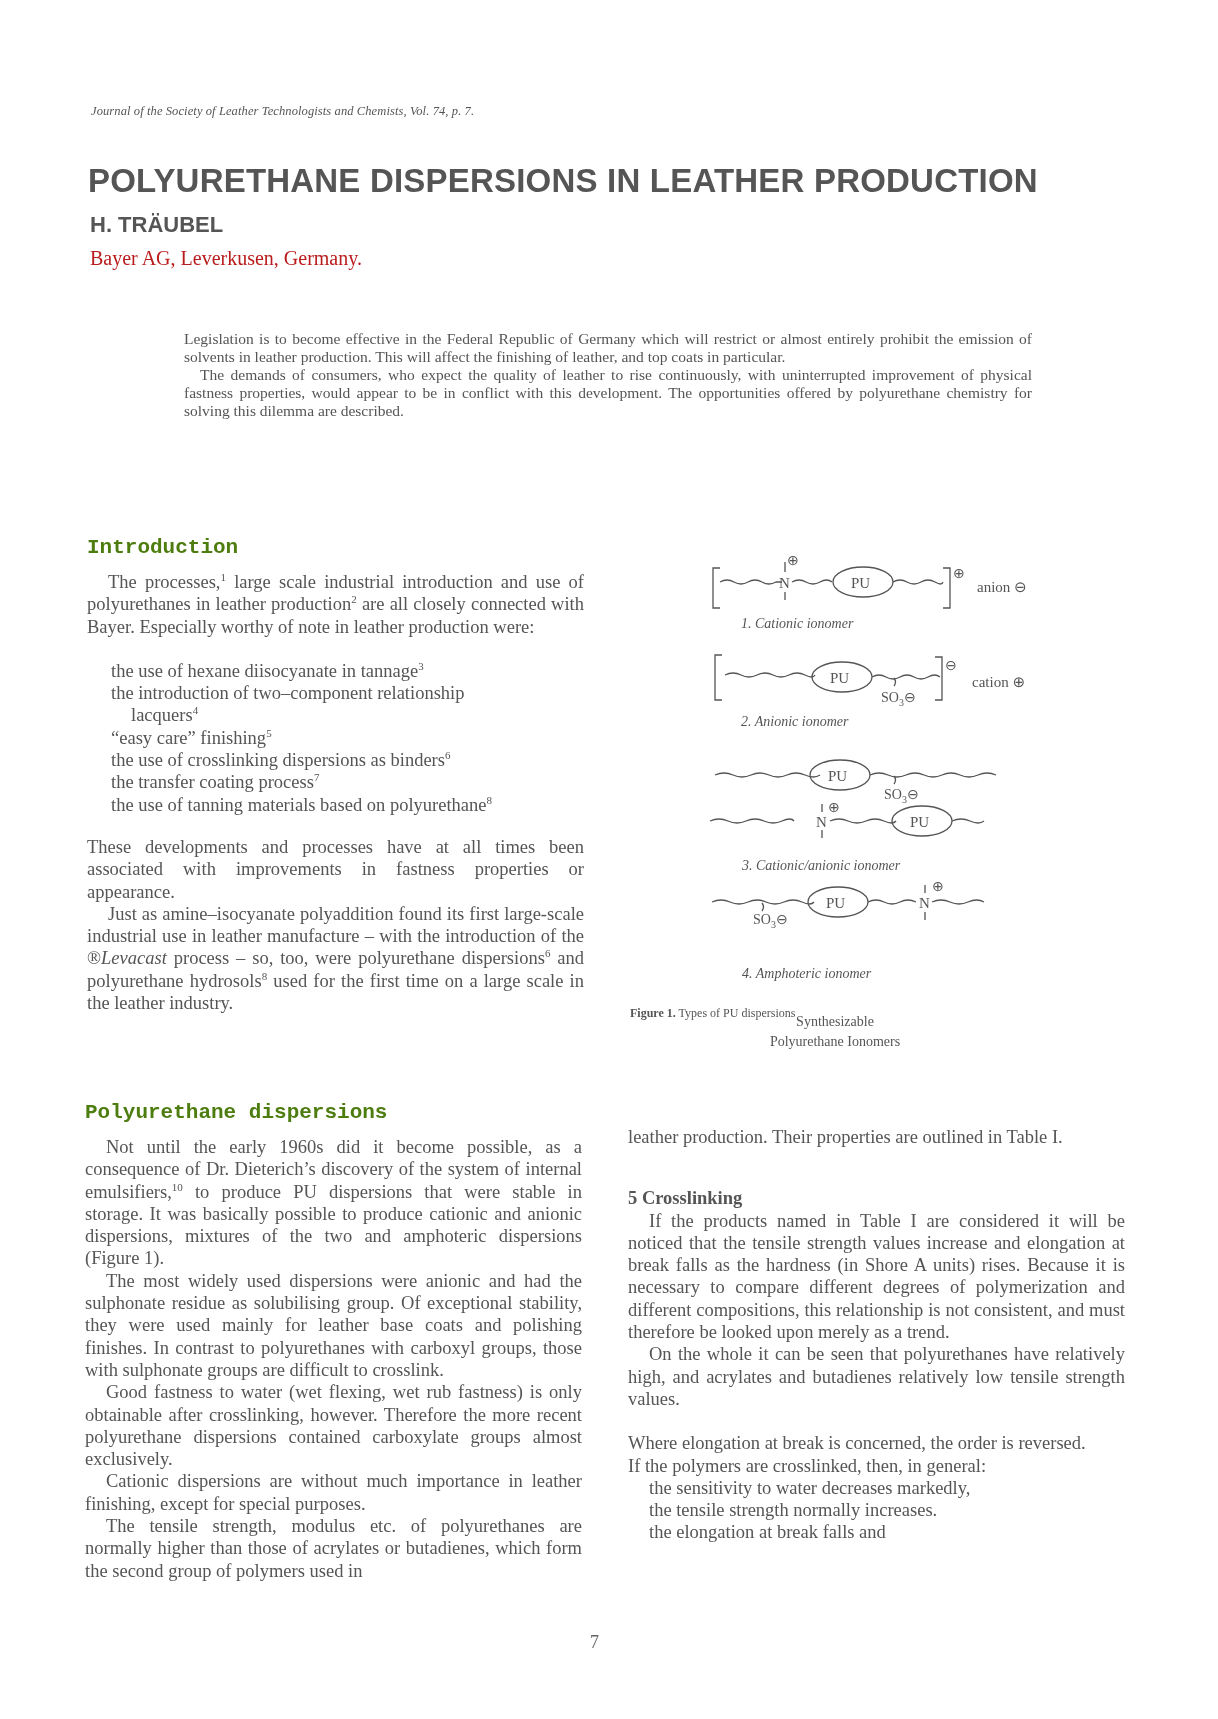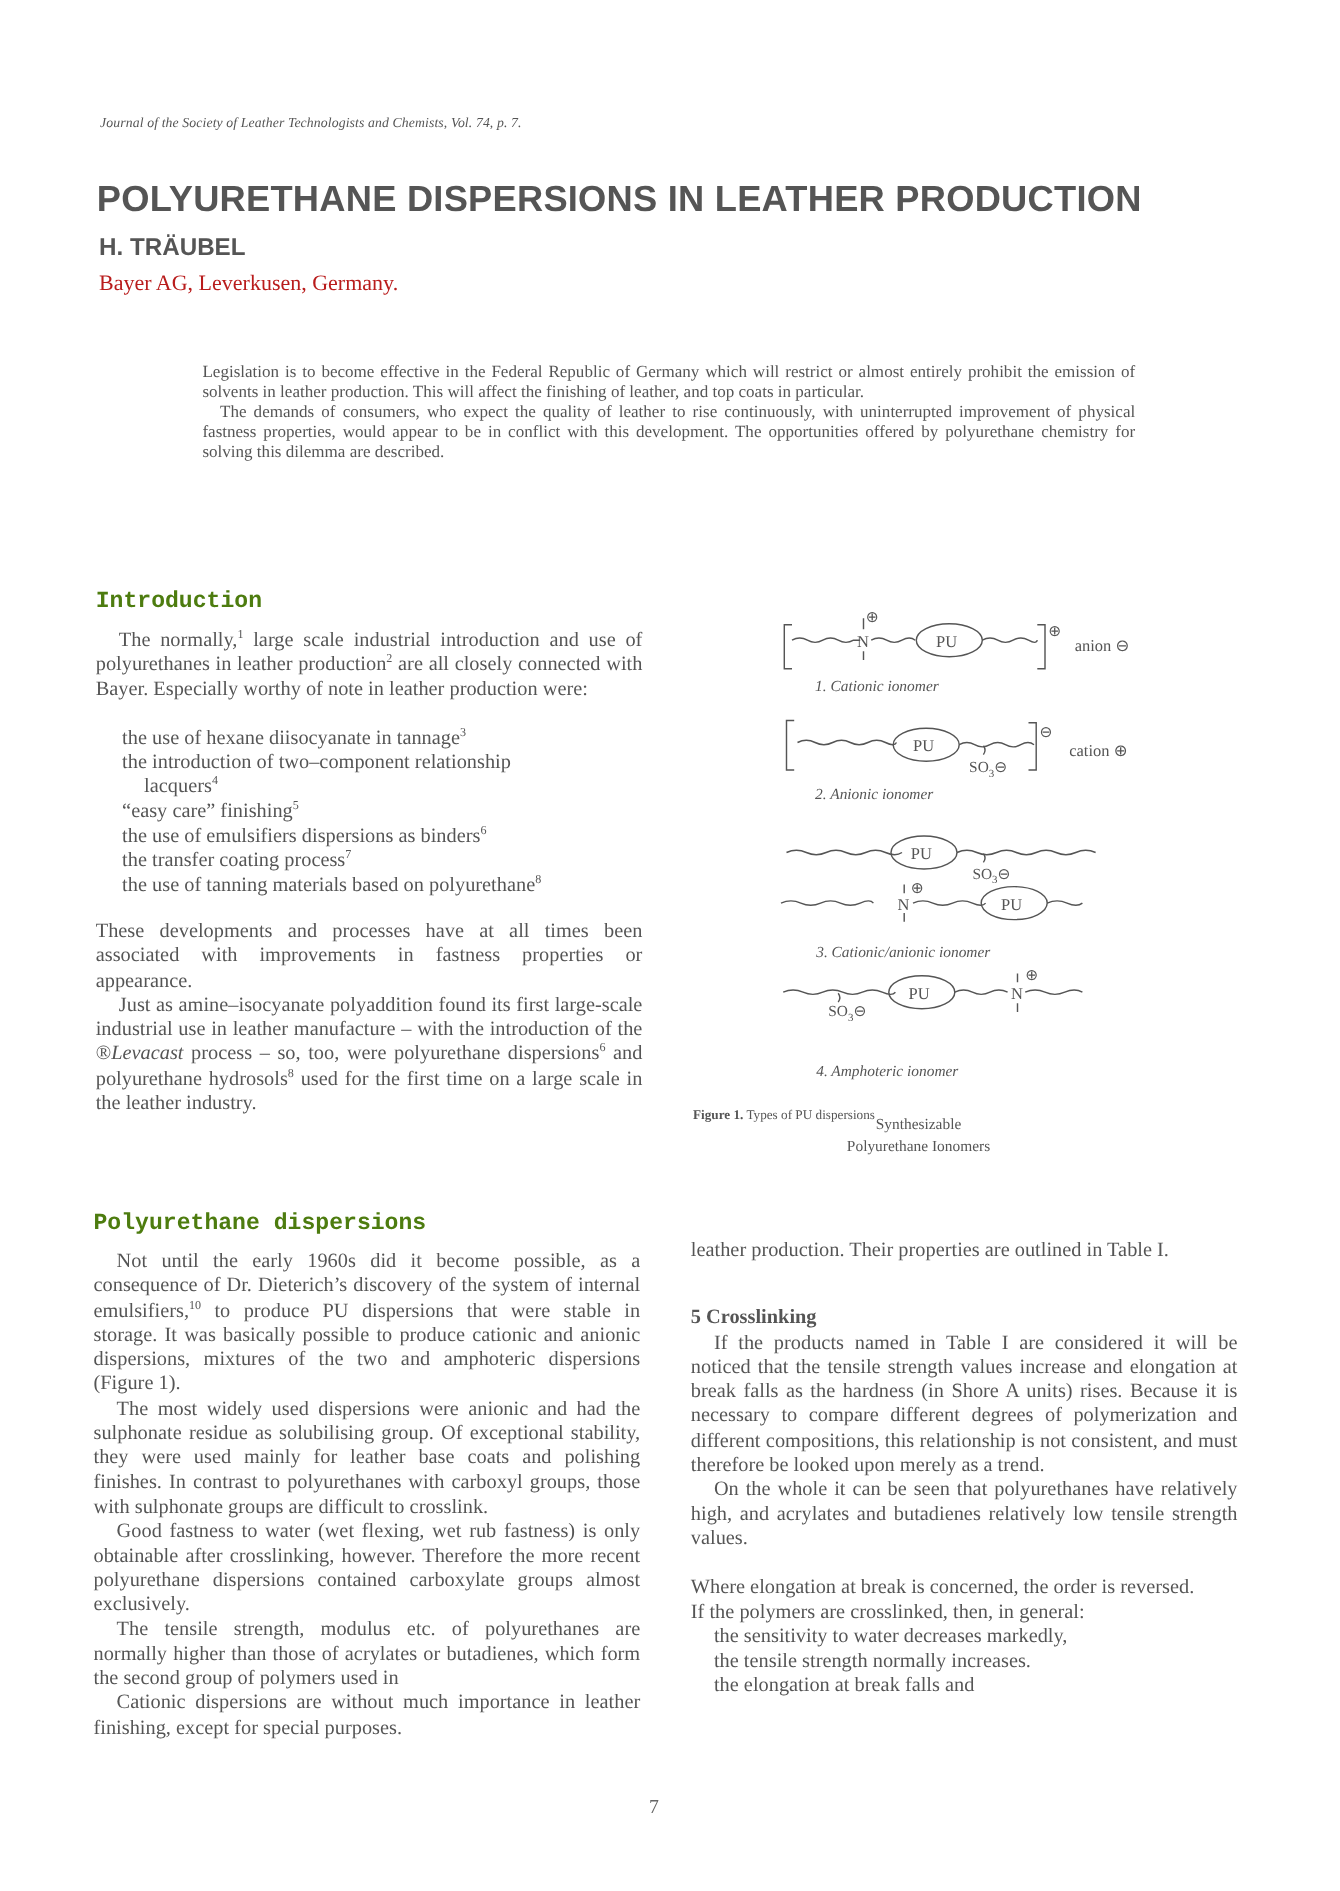--- a/index.html
+++ b/index.html
@@ -34,41 +34,41 @@
 <div class="abs author">H. TRÄUBEL</div>
 <div class="abs affil">Bayer AG, Leverkusen, Germany.</div>
 
 <div class="abs summary">
   <p>Legislation is to become effective in the Federal Republic of Germany which will restrict or almost entirely prohibit the emission of solvents in leather production. This will affect the finishing of leather, and top coats in particular.</p>
   <p class="ind">The demands of consumers, who expect the quality of leather to rise continuously, with uninterrupted improvement of physical fastness properties, would appear to be in conflict with this development. The opportunities offered by polyurethane chemistry for solving this dilemma are described.</p>
 </div>
 
 <div class="abs h-sans" style="left:87px; top:536px;">Introduction</div>
 <div class="abs col" style="left:87px; top:571px; width:497px;">
-  <p class="ind"><span>The normally,</span><sup>1</sup><span> large scale industrial introduction and use of polyurethanes in leather production</span><sup>2</sup><span> are all closely connected with Bayer. Especially worthy of note in leather production were:</span></p>
+  <p class="ind"><span>The processes,</span><sup>1</sup><span> large scale industrial introduction and use of polyurethanes in leather production</span><sup>2</sup><span> are all closely connected with Bayer. Especially worthy of note in leather production were:</span></p>
   <div class="list" style="margin-top:22px;">
     <div><span>the use of hexane diisocyanate in tannage</span><sup>3</sup></div>
     <div><span>the introduction of two–component relationship</span></div>
     <div class="cont"><span>lacquers</span><sup>4</sup></div>
     <div><span>“easy care” finishing</span><sup>5</sup></div>
-    <div><span>the use of emulsifiers dispersions as binders</span><sup>6</sup></div>
+    <div><span>the use of crosslinking dispersions as binders</span><sup>6</sup></div>
     <div><span>the transfer coating process</span><sup>7</sup></div>
     <div><span>the use of tanning materials based on polyurethane</span><sup>8</sup></div>
   </div>
   <p style="margin-top:20px;">These developments and processes have at all times been associated with improvements in fastness properties or appearance.</p>
   <p class="ind"><span>Just as amine–isocyanate polyaddition found its first large-scale industrial use in leather manufacture – with the introduction of the </span><span>®</span><i>Levacast</i><span> process – so, too, were polyurethane dispersions</span><sup>6</sup><span> and polyurethane hydrosols</span><sup>8</sup><span> used for the first time on a large scale in the leather industry.</span></p>
 </div>
 
 <div class="abs h-sans" style="left:85px; top:1101px;">Polyurethane dispersions</div>
 <div class="abs col" style="left:85px; top:1136px; width:497px;">
   <p class="ind"><span>Not until the early 1960s did it become possible, as a consequence of Dr. Dieterich’s discovery of the system of internal emulsifiers,</span><sup>10</sup><span> to produce PU dispersions that were stable in storage. It was basically possible to produce cationic and anionic dispersions, mixtures of the two and amphoteric dispersions (Figure 1).</span></p>
   <p class="ind">The most widely used dispersions were anionic and had the sulphonate residue as solubilising group. Of exceptional stability, they were used mainly for leather base coats and polishing finishes. In contrast to polyurethanes with carboxyl groups, those with sulphonate groups are difficult to crosslink.</p>
   <p class="ind">Good fastness to water (wet flexing, wet rub fastness) is only obtainable after crosslinking, however. Therefore the more recent polyurethane dispersions contained carboxylate groups almost exclusively.</p>
+  <p class="ind">Cationic dispersions are without much importance in leather finishing, except for special purposes.</p>
   <p class="ind">The tensile strength, modulus etc. of polyurethanes are normally higher than those of acrylates or butadienes, which form the second group of polymers used in</p>
-  <p class="ind">Cationic dispersions are without much importance in leather finishing, except for special purposes.</p>
 </div>
 
 <svg class="abs diagram" style="left:620px; top:540px;" width="470" height="540" viewBox="0 0 470 540">
   <g fill="none" stroke="#555" stroke-width="1.3">
 
     <path d="M100 28 H93 V68 H100"></path>
     <path d="M100 42 q7 -4 14 0 t14 0 t14 0 t14 0 h6"></path>
     <path d="M165 22 V32 M165 52 V60"></path>
     <path d="M172 42 q7 -4 14 0 t14 0 t12 0"></path>
     <ellipse cx="243" cy="42" rx="30" ry="15"></ellipse>

